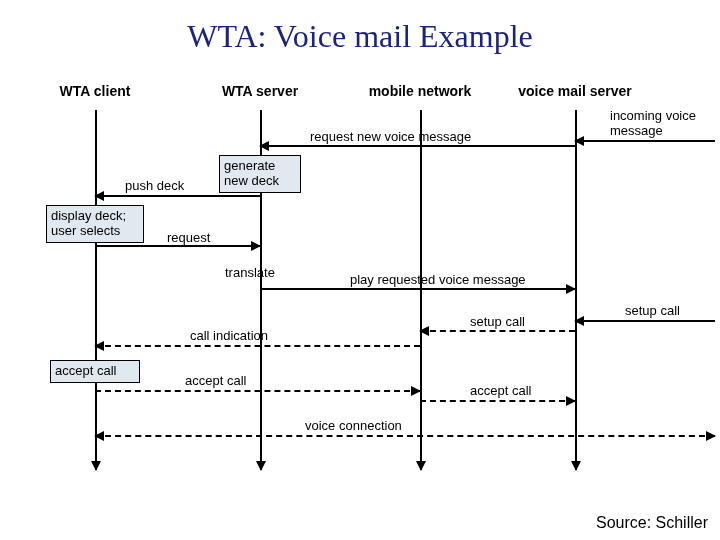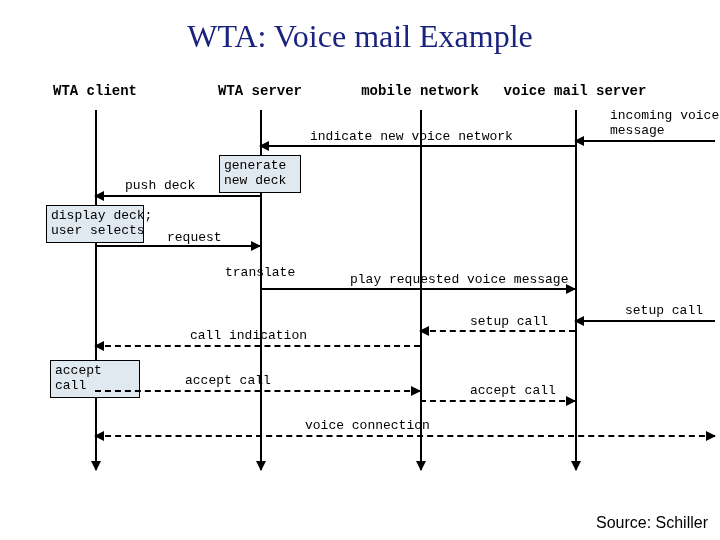--- a/index.html
+++ b/index.html
@@ -17,21 +17,20 @@
     font-size: 32px;
     color: #1a237e;
     padding-top: 18px;
   }
   .diagram {
     position: absolute;
     top: 70px;
     left: 0;
     width: 720px;
     height: 420px;
-    font-family: Liberation Mono, monospace;
   }
   .lifeline-label {
     position: absolute;
     font-size: 14px;
     font-weight: bold;
     text-align: center;
     transform: translateX(-50%);
   }
   .lifeline {
     position: absolute;
@@ -117,21 +116,21 @@
   <div class="lifeline" style="left:95px;"></div>
   <div class="lifeline" style="left:260px;"></div>
   <div class="lifeline" style="left:420px;"></div>
   <div class="lifeline" style="left:575px;"></div>
 
   <div class="msg arrow-l" style="left:575px; width:140px; top:70px;"></div>
   <div class="msg-label" style="left:610px; top:38px; white-space:pre;">incoming voice
 message</div>
 
   <div class="msg arrow-l" style="left:260px; width:315px; top:75px;"></div>
-  <div class="msg-label" style="left:310px; top:59px;">indicate new voice network</div>
+  <div class="msg-label" style="left:310px; top:59px;">request new voice message</div>
 
   <div class="box" style="left:260px; top:85px; width:72px; white-space:pre;">generate
 new deck</div>
 
   <div class="msg arrow-l" style="left:95px; width:165px; top:125px;"></div>
   <div class="msg-label" style="left:125px; top:108px;">push deck</div>
 
   <div class="box" style="left:95px; top:135px; width:88px; white-space:pre;">display deck;
 user selects</div>
 

